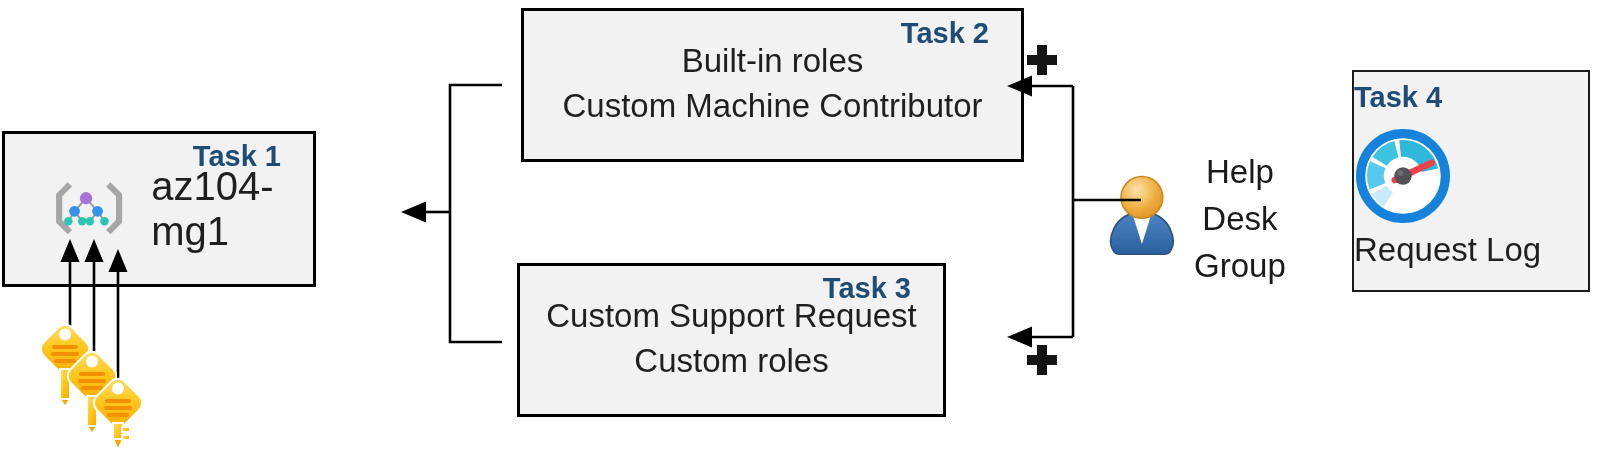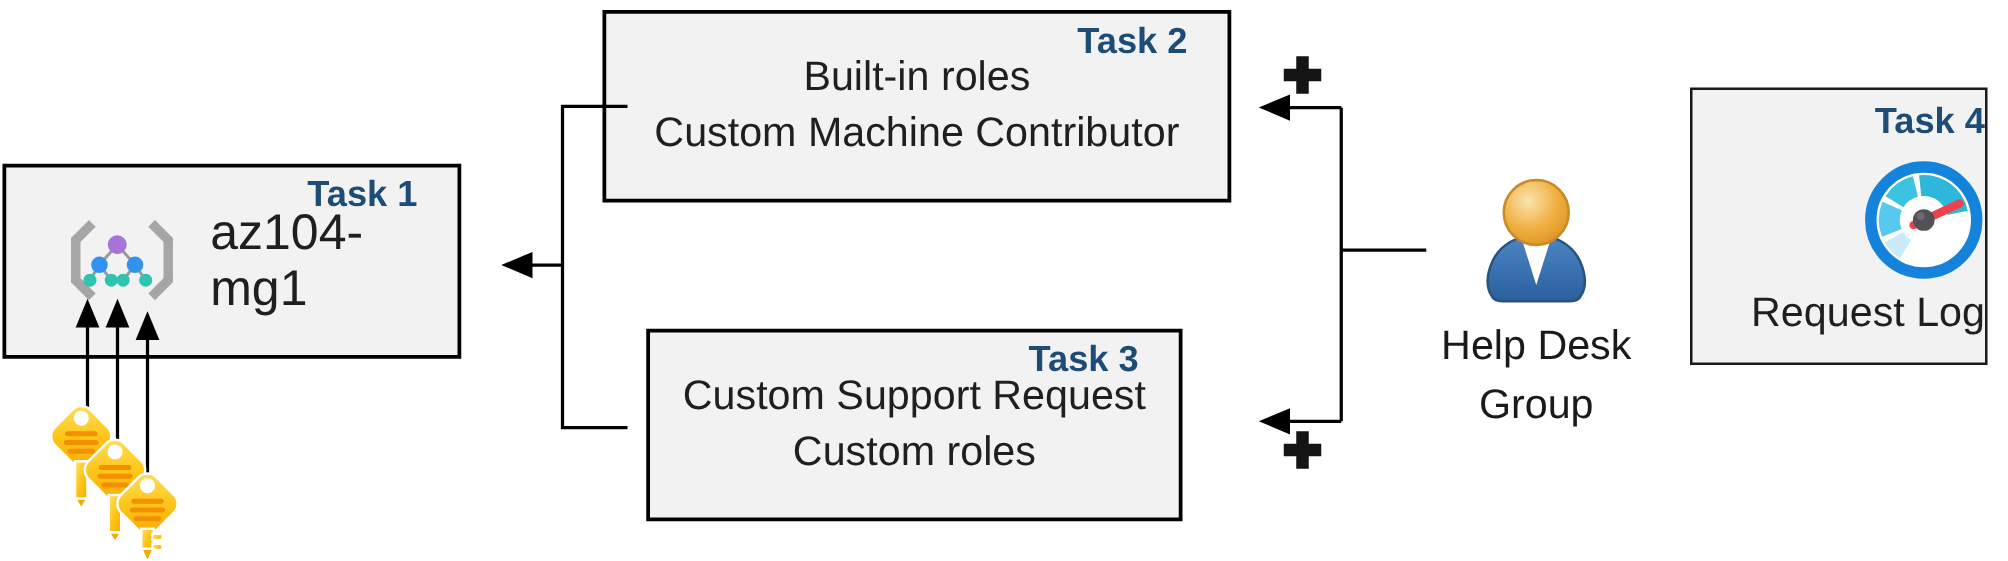--- a/index.html
+++ b/index.html
@@ -2,34 +2,34 @@
 <html><head>
 <meta charset="utf-8">
 <style>
   html,body{margin:0;padding:0;background:#ffffff;}
   *{box-sizing:border-box;}
   .canvas{
     position:relative;width:1606px;height:449px;background:#ffffff;
     font-family:"Liberation Sans",sans-serif;overflow:hidden;color:#1f1f1f;
   }
   .box{position:absolute;background:#f2f2f2;border:3px solid #000;}
-  .box-task1{left:2px;top:131px;width:367px;height:156px;}
-  .box-task2{left:482px;top:8px;width:503px;height:154px;}
+  .box-task1{left:2px;top:131px;width:314px;height:156px;}
+  .box-task2{left:521px;top:8px;width:503px;height:154px;}
   .box-task3{left:517px;top:263px;width:429px;height:154px;}
   .box-task4{left:1352px;top:70px;width:238px;height:222px;border-width:2px;border-color:#1a1a1a;
-    display:flex;flex-direction:column;align-items:flex-end;padding-top:8px;}
+    display:flex;flex-direction:column;align-items:flex-start;padding-top:8px;}
   .tag{position:absolute;top:5px;right:32px;font-size:29px;font-weight:bold;color:#1d4c77;line-height:1.2;}
   .tag4{position:static;font-size:29px;font-weight:bold;color:#1d4c77;line-height:1.2;}
   .roles{position:absolute;left:0;right:0;top:0;bottom:0;text-align:center;padding-top:27px;
     font-size:33px;line-height:45px;color:#1f1f1f;}
   .t1row{position:absolute;left:48px;top:0;bottom:0;right:8px;display:flex;align-items:center;}
   .t1name{font-size:40px;color:#1f1f1f;margin-left:26px;}
   .gauge{margin-top:12px;}
   .caption4{margin-top:6px;font-size:33px;color:#1f1f1f;}
-  .helpdesk{position:absolute;left:1131px;top:140px;width:196px;display:flex;flex-direction:column;align-items:center;}
+  .helpdesk{position:absolute;left:1105px;top:140px;width:196px;display:flex;flex-direction:row;align-items:center;}
   .hd-lines{margin-top:8px;text-align:center;font-size:33px;line-height:47px;color:#1a1a1a;}
   .plus{position:absolute;width:30px;height:30px;}
   .plus::before{content:"";position:absolute;left:0;top:10px;width:30px;height:10px;background:#141414;}
   .plus::after{content:"";position:absolute;left:10px;top:0;width:10px;height:30px;background:#141414;}
   .plus-top{left:1027px;top:45px;}
   .plus-bottom{left:1027px;top:345px;}
   .overlay,.keys{position:absolute;pointer-events:none;}
   .overlay{left:0;top:0;width:1606px;height:449px;}
   .keys{left:32px;top:316px;width:170px;height:140px;}
 </style>

